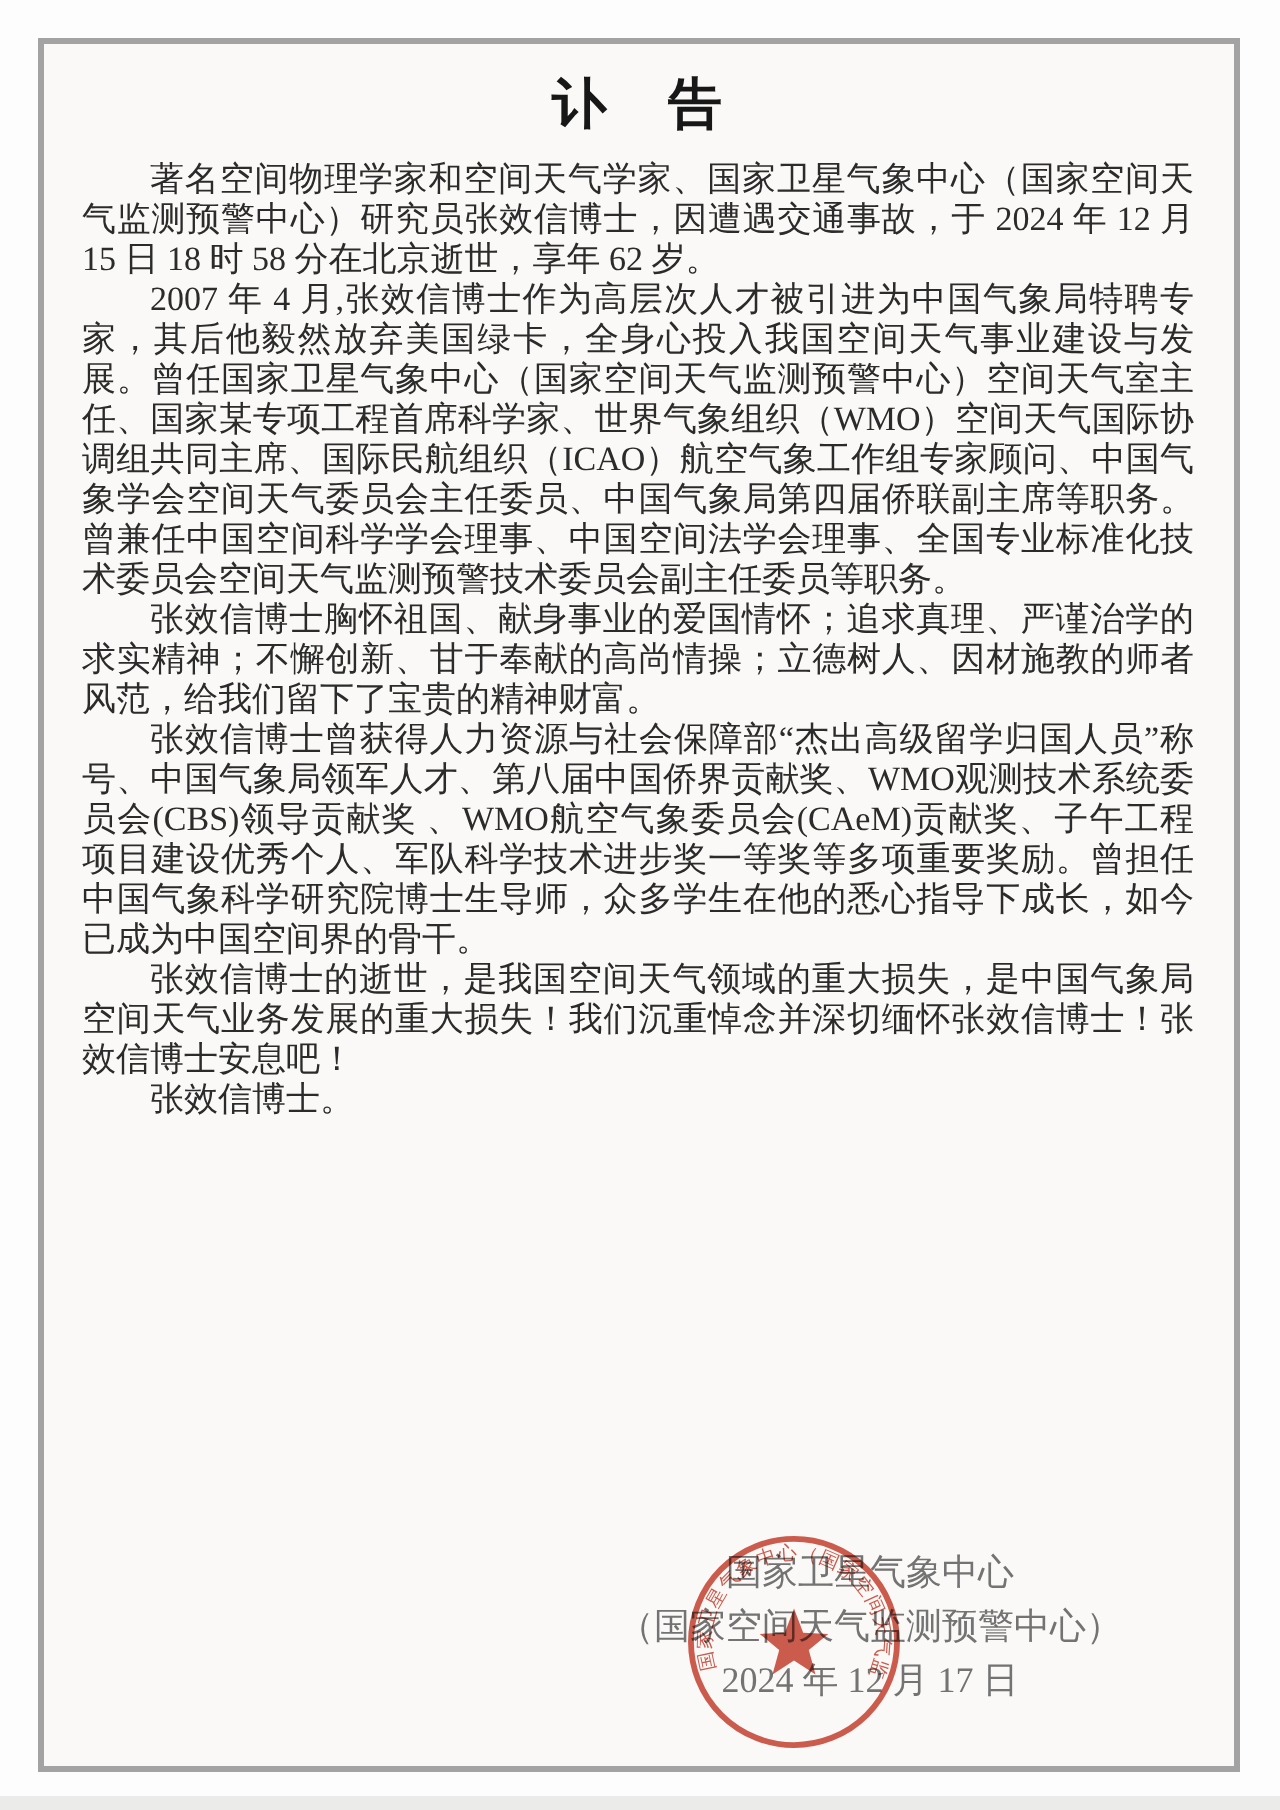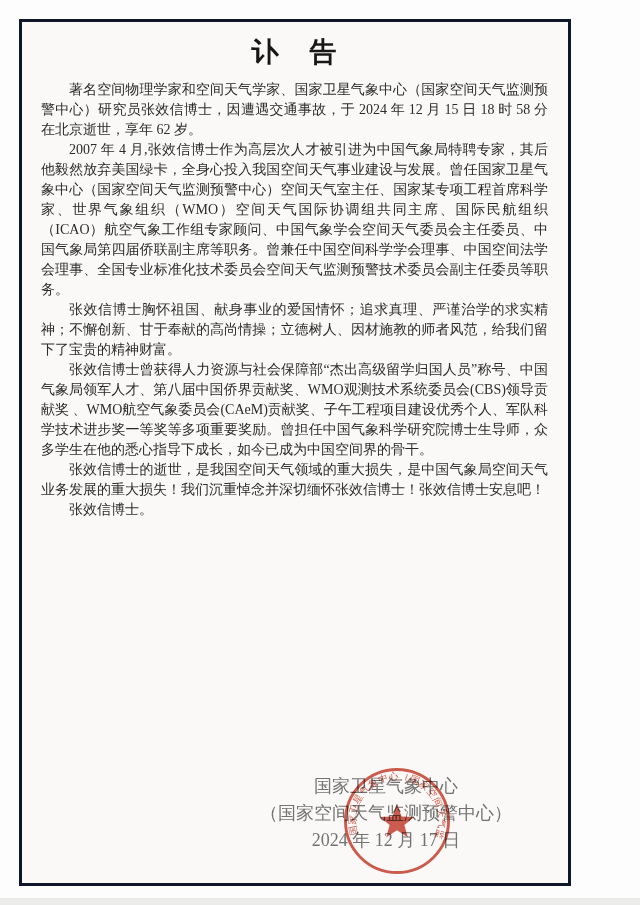--- a/index.html
+++ b/index.html
@@ -13,42 +13,42 @@
   }
   .page-wrap {
     position: relative;
     width: 640px;
     height: 905px;
   }
   .page-frame {
     position: absolute;
     left: 19px;
     top: 19px;
-    width: 552px;
+    width: 601px;
     height: 867px;
     box-sizing: border-box;
-    border: 3px solid #0f172a;
+    border: 3px solid #a3a3a3;
     background: #faf9f7;
   }
   .page-title {
     margin: 12px 0 10px 0;
     text-align: center;
     font-size: 27px;
     font-weight: bold;
     color: #171717;
     letter-spacing: 2px;
   }
   .body-text {
     padding: 0 20px 0 19px;
   }
   .body-text p {
     margin: 0;
     text-indent: 2em;
     text-align: justify;
-    font-size: 14px;
+    font-size: 17px;
     line-height: 20px;
     color: #2b2b2b;
     letter-spacing: 0;
   }
   .signature-block {
     position: absolute;
     top: 751px;
     right: 56px;
     text-align: center;
     font-size: 18px;

